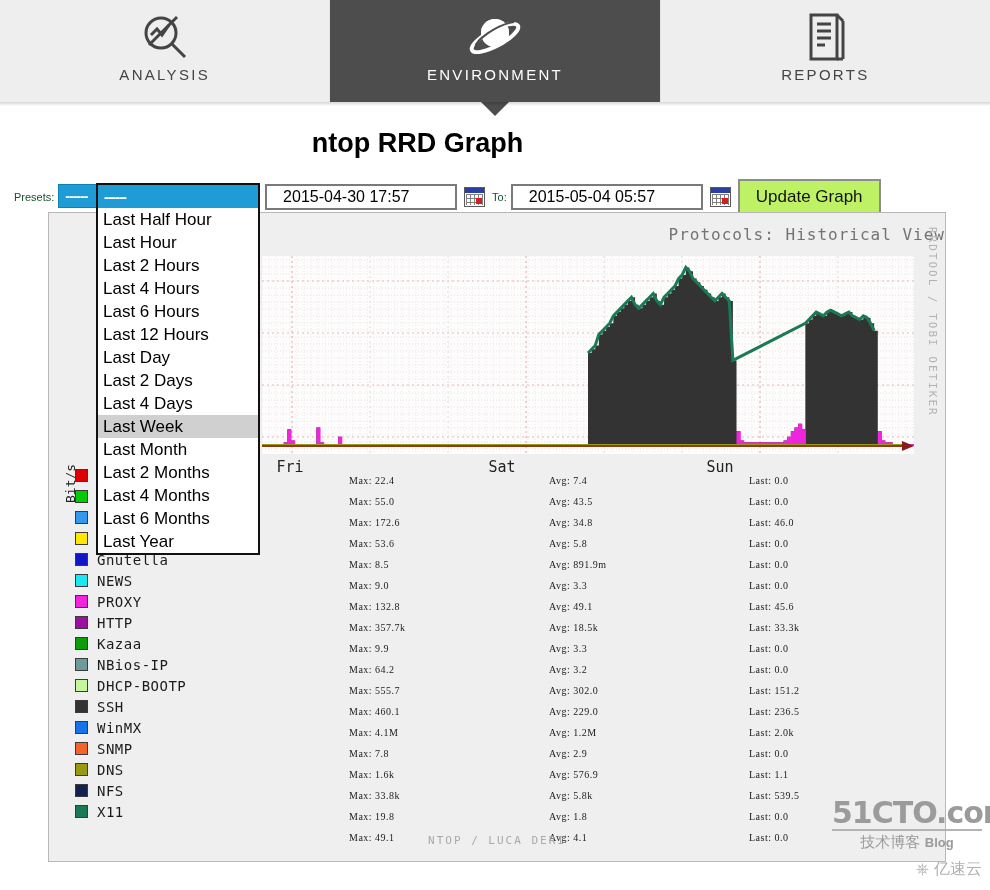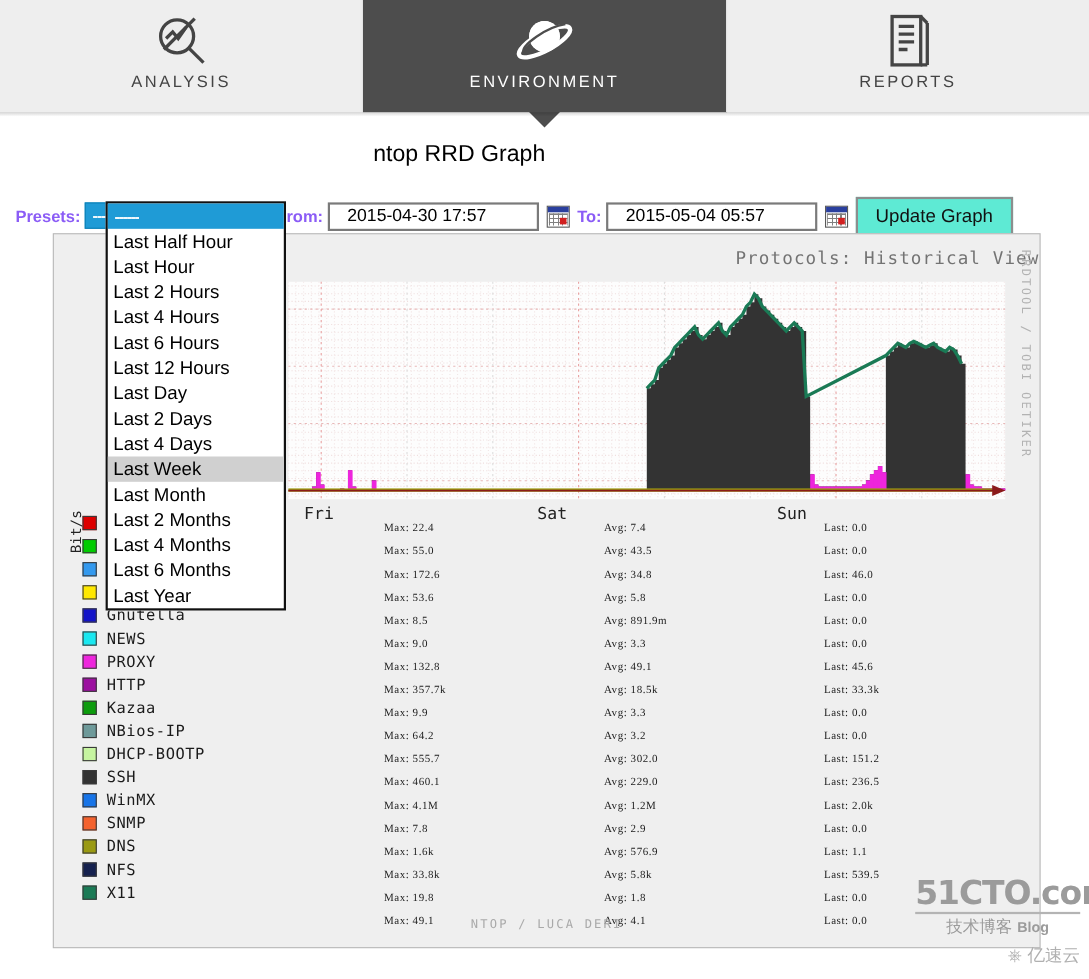--- a/index.html
+++ b/index.html
@@ -18,43 +18,43 @@
   .navtab .navicon{height:58px;display:flex;align-items:center;justify-content:center;}
   .navtab .navlabel{font-size:15px;letter-spacing:2.3px;font-weight:400;}
   .navtab.active .navlabel{color:#fff;}
   .pointer{position:absolute;left:50%;transform:translateX(-50%);bottom:-14px;width:0;height:0;
            border-left:15px solid transparent;border-right:15px solid transparent;border-top:15px solid #4d4d4d;}
   .navshadow{position:absolute;left:0;top:102px;width:990px;height:4px;
              background:linear-gradient(to bottom,rgba(0,0,0,.16),rgba(0,0,0,0));}
 
   
   .pagetitle{position:absolute;left:0;top:128px;width:835px;text-align:center;
-             font-size:21px;font-weight:normal;color:#000;}
+             font-size:27px;font-weight:bold;color:#000;}
 
   
   .controls{position:absolute;left:14px;top:182px;width:970px;height:30px;display:flex;align-items:center;}
-  .ctl-label{font-size:15px;font-weight:bold;color:#8b5cf6;margin-right:4px;white-space:nowrap;}
+  .ctl-label{font-size:11px;font-weight:normal;color:#14532d;margin-right:4px;white-space:nowrap;}
   .presets-wrap{position:relative;width:162px;height:26px;}
   .presets-closed{position:absolute;left:0;top:0;width:162px;height:24px;background:#1f9bd6;
                   border:1px solid #0d80b5;box-sizing:border-box;}
   .presets-closed .dash{color:#fff;font-size:14px;line-height:22px;padding-left:6px;letter-spacing:-1px;font-weight:bold;}
   .textbox{height:26px;box-sizing:border-box;border:2px solid #7a7a7a;background:#fff;
            font-size:16px;color:#000;padding:1px 16px;line-height:22px;font-family:"Liberation Sans",sans-serif;}
   .from-box{width:192px;}
   .to-box{width:192px;}
   .calbtn{width:21px;height:20px;margin:0 7px;position:relative;display:inline-block;
           background:#ffffff;border:1px solid #5a5a5a;box-sizing:border-box;}
   .calbtn .calhdr{position:absolute;left:0;top:0;width:100%;height:5px;background:#2a3f9e;}
   .calbtn .calgrid{position:absolute;left:1px;top:6px;right:1px;bottom:1px;
         background:
           repeating-linear-gradient(to right,#808080 0 1px,transparent 1px 4px),
           repeating-linear-gradient(to bottom,#808080 0 1px,transparent 1px 4px),
           #ffffff;}
   .calbtn .calmark{position:absolute;right:2px;bottom:2px;width:6px;height:6px;background:#d22020;}
-  .updatebtn{height:36px;padding:0 16px;background:#5eead4;border:2px solid #8d8d8d;
+  .updatebtn{height:36px;padding:0 16px;background:#bef264;border:2px solid #8d8d8d;
              font-size:17px;color:#111;cursor:default;font-family:"Liberation Sans",sans-serif;box-sizing:border-box;}
 
   
   .panel{position:absolute;left:48px;top:212px;width:898px;height:650px;
          background:#efefef;border:1px solid #b8b8b8;box-sizing:border-box;}
   .graphtitle{position:absolute;left:0;top:12px;width:100%;text-align:right;
               font-family:"DejaVu Sans Mono","Liberation Mono",monospace;font-size:16px;color:#737373;letter-spacing:1px;}
   .ylabel{position:absolute;left:14px;top:290px;font-family:"DejaVu Sans Mono","Liberation Mono",monospace;
           font-size:13px;color:#222;transform:rotate(-90deg);transform-origin:left top;white-space:nowrap;}
   .rrdmark{position:absolute;right:6px;top:14px;font-family:"DejaVu Sans Mono","Liberation Mono",monospace;

